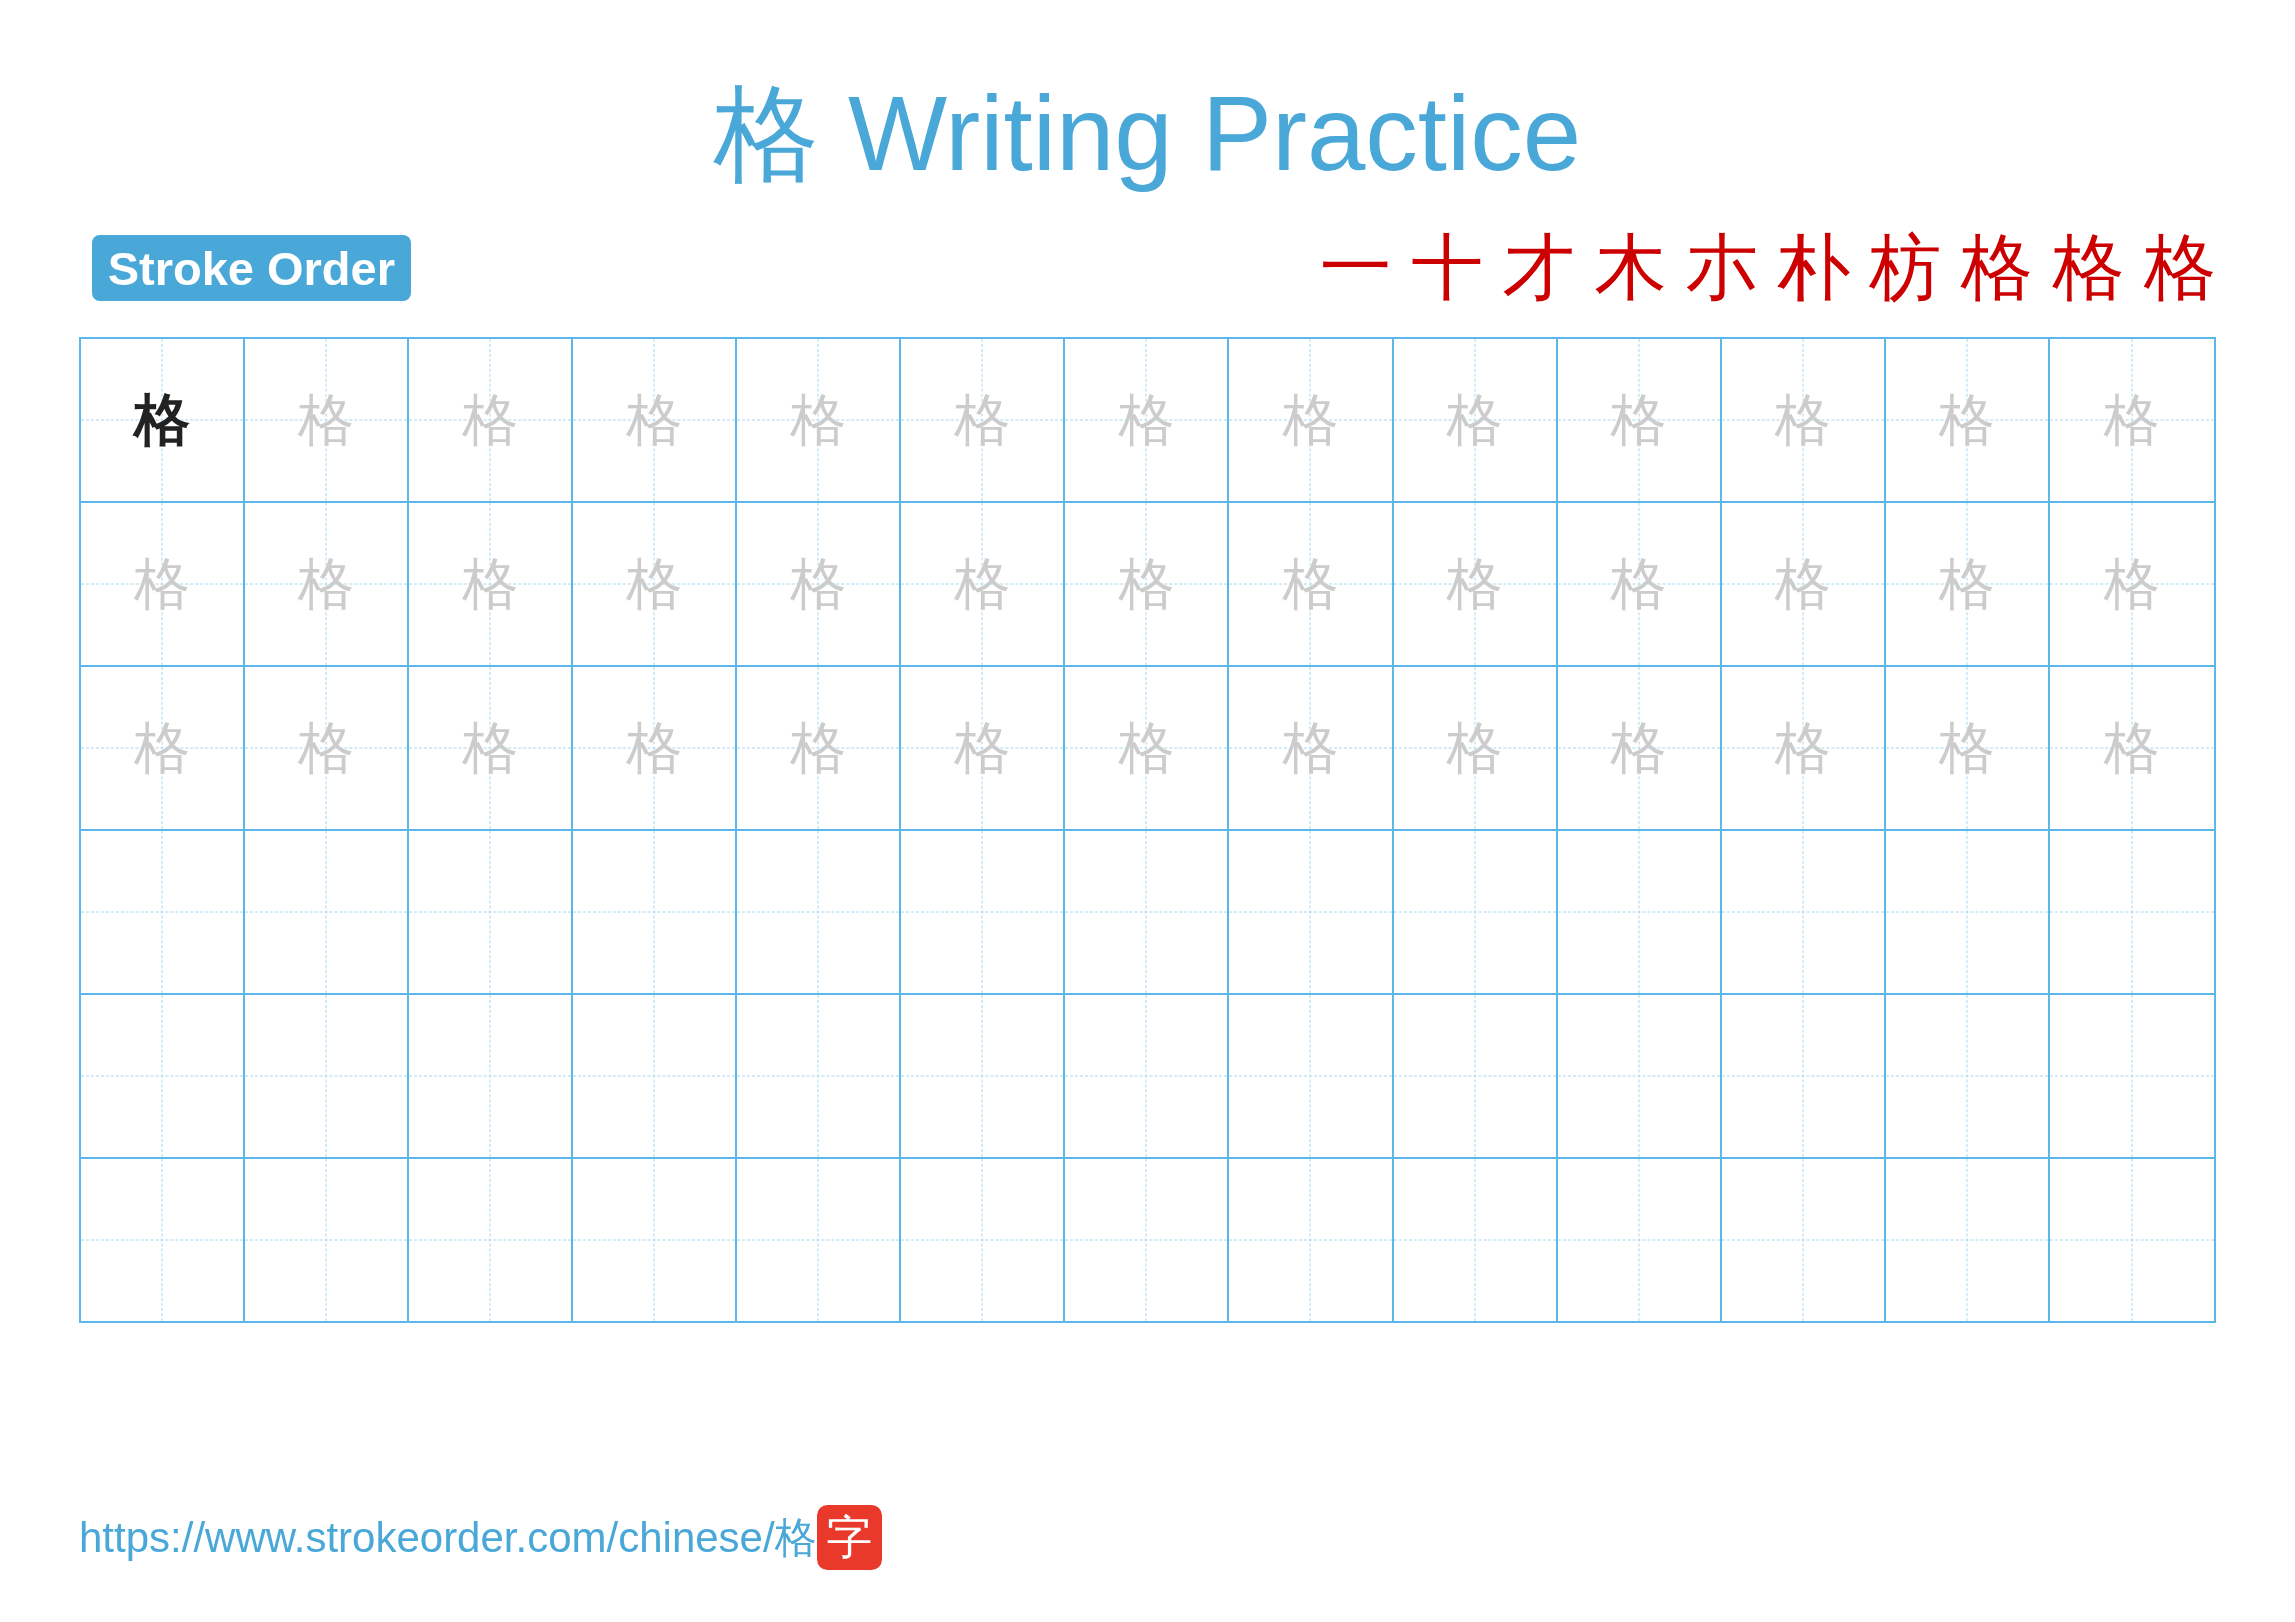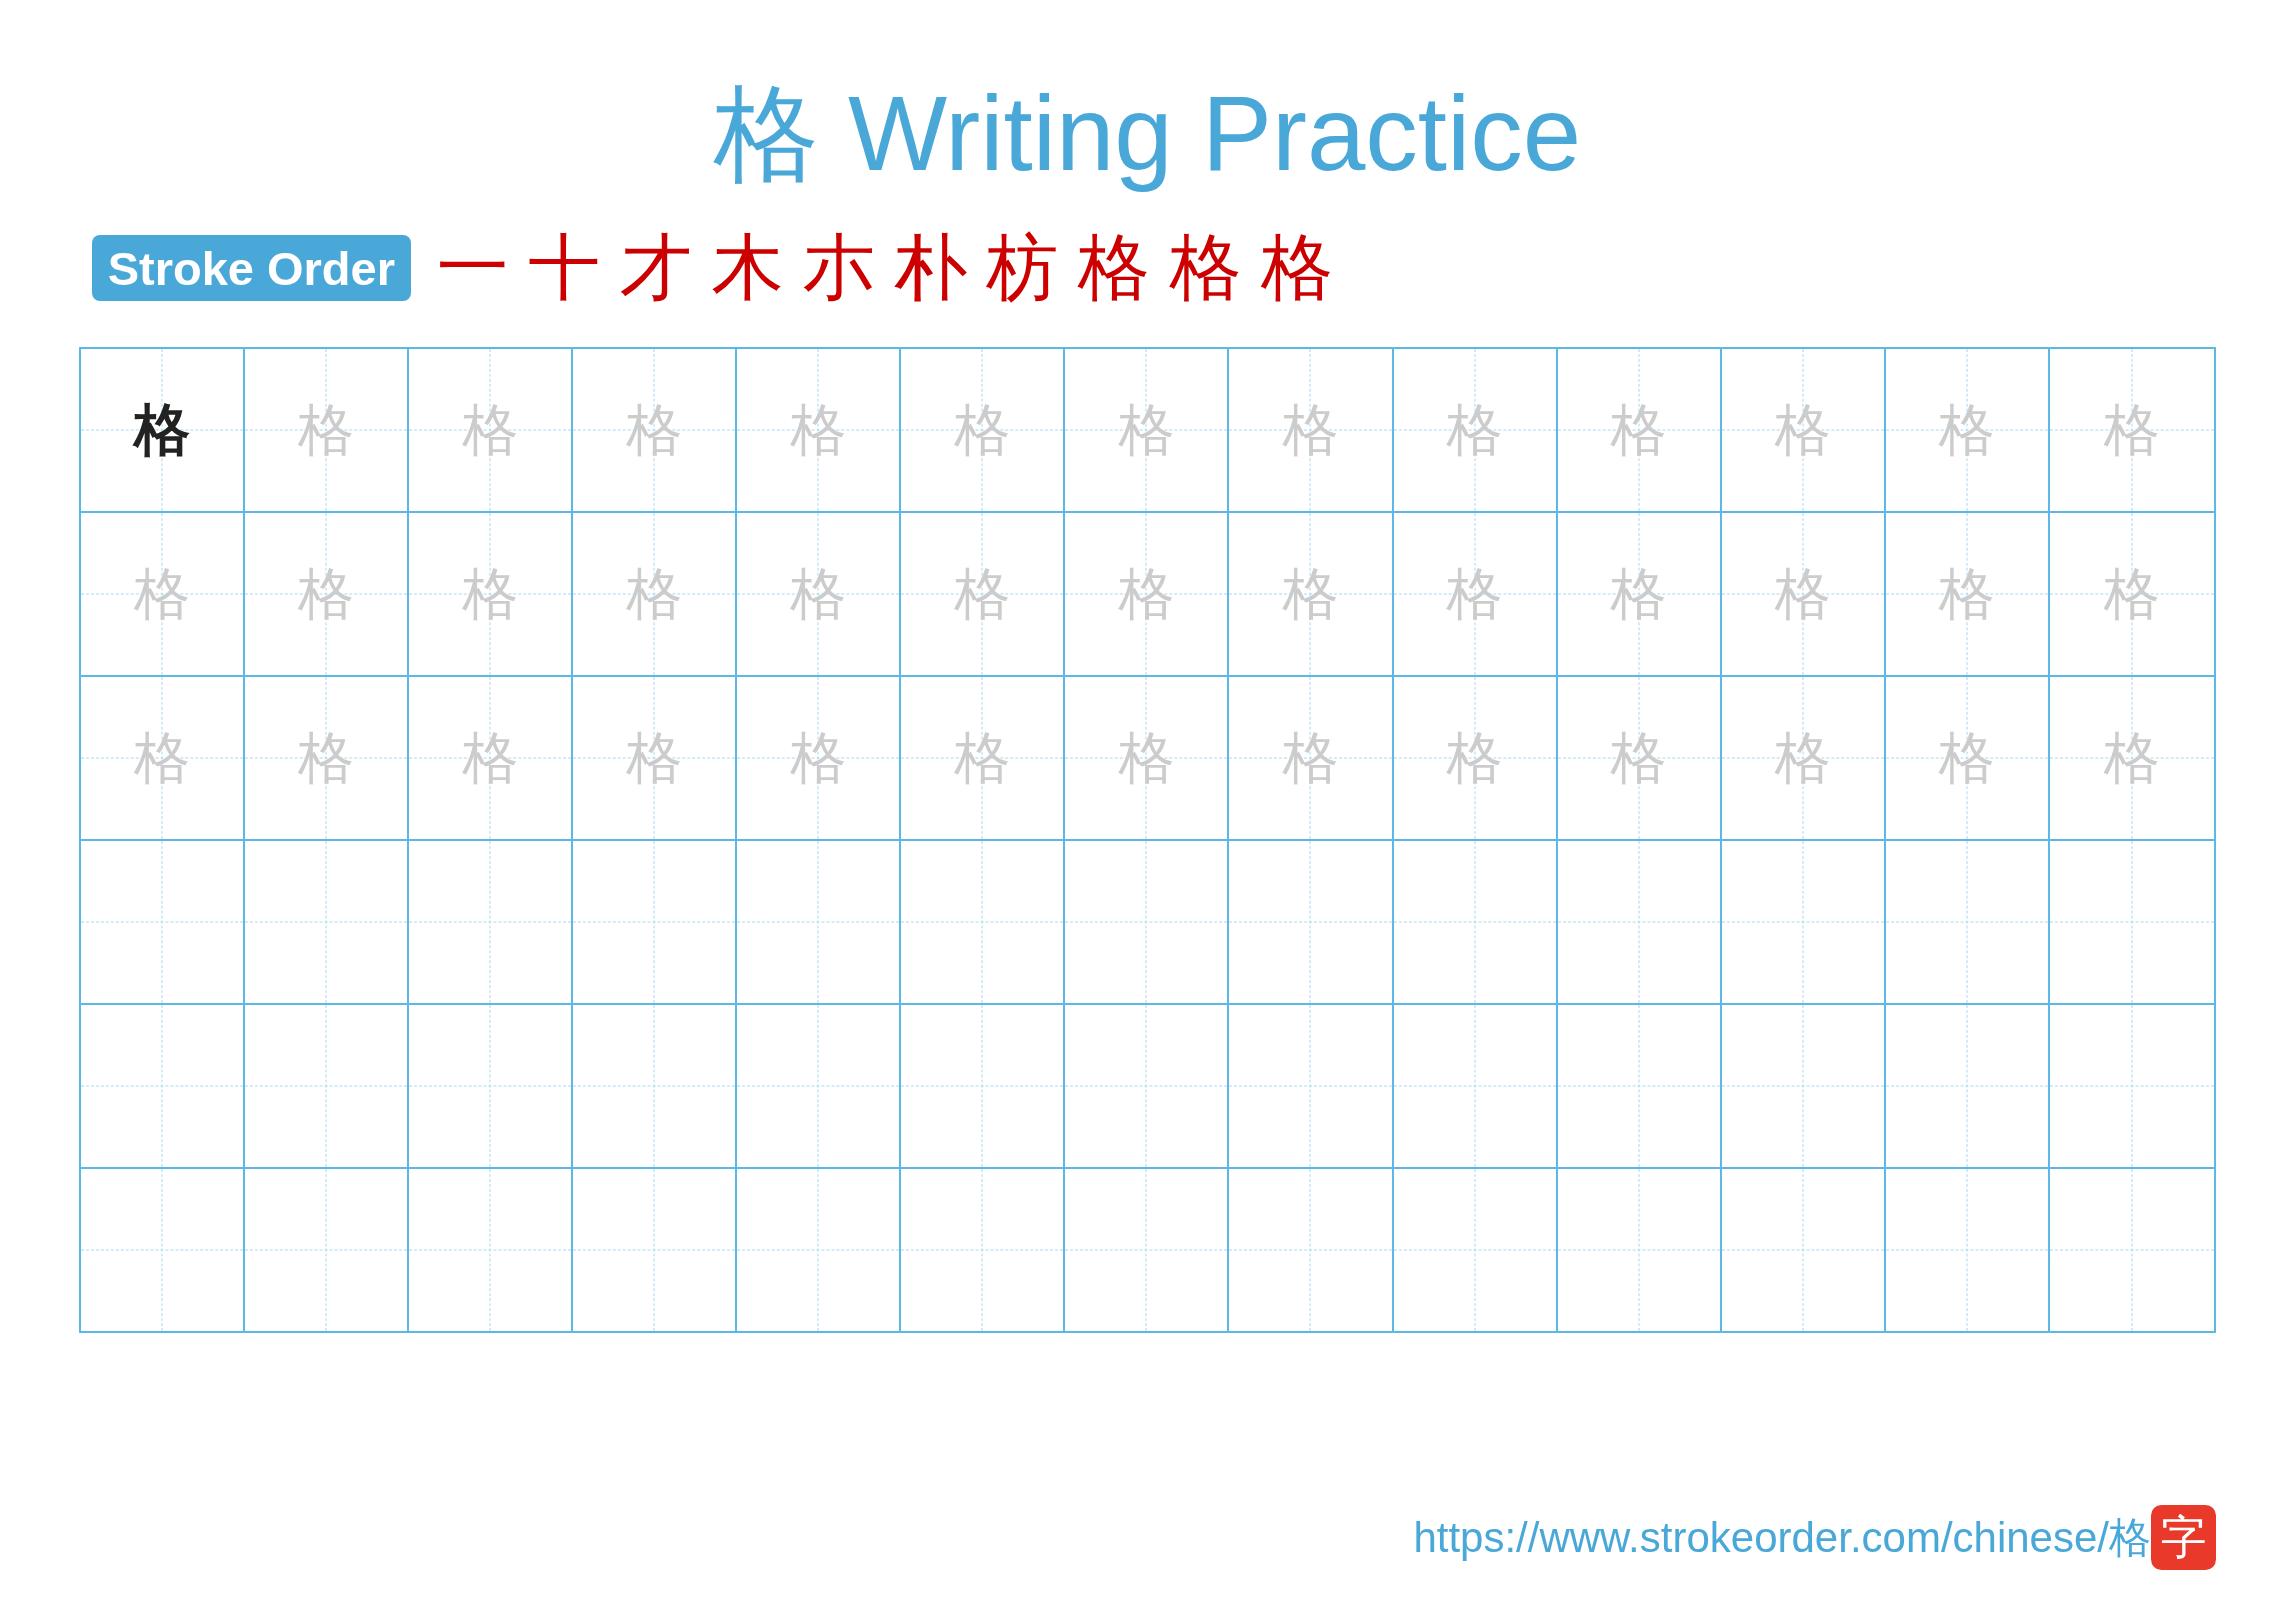--- a/index.html
+++ b/index.html
@@ -29,22 +29,23 @@
       font-family: Arial, sans-serif;
       font-weight: 400;
       margin-bottom: 26px;
       margin-top: 13px;
     }
 
     
     .stroke-order-row {
       display: flex;
       align-items: center;
-      margin-bottom: 43px;
+      margin-bottom: 33px;
       padding-left: 13px;
+      justify-content: space-between;
     }
 
     .stroke-order-badge {
       background: #4aa8d8;
       color: #fff;
       font-size: 47px;
       font-family: Arial, sans-serif;
       font-weight: bold;
       padding: 5.2px 15.7px;
       border-radius: 7.9px;
@@ -135,21 +136,21 @@
     }
 
     
     .footer {
       position: absolute;
       bottom: 52px;
       left: 79px;
       right: 79px;
       display: flex;
       align-items: center;
-      justify-content: flex-end;
+      justify-content: flex-start;
     }
 
     .footer-url {
       color: #4aa8d8;
       font-size: 42px;
       font-family: Arial, sans-serif;
     }
 
     .footer-logo {
       display: flex;

